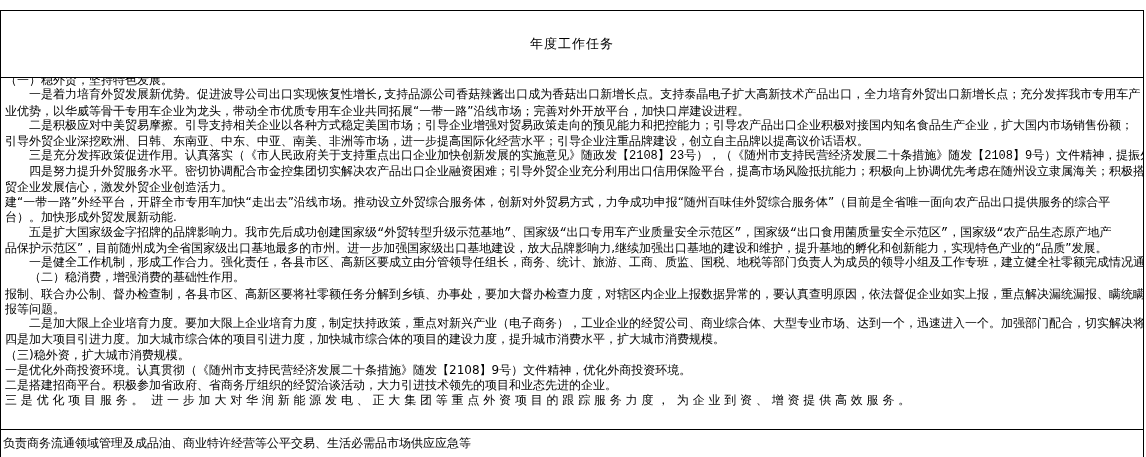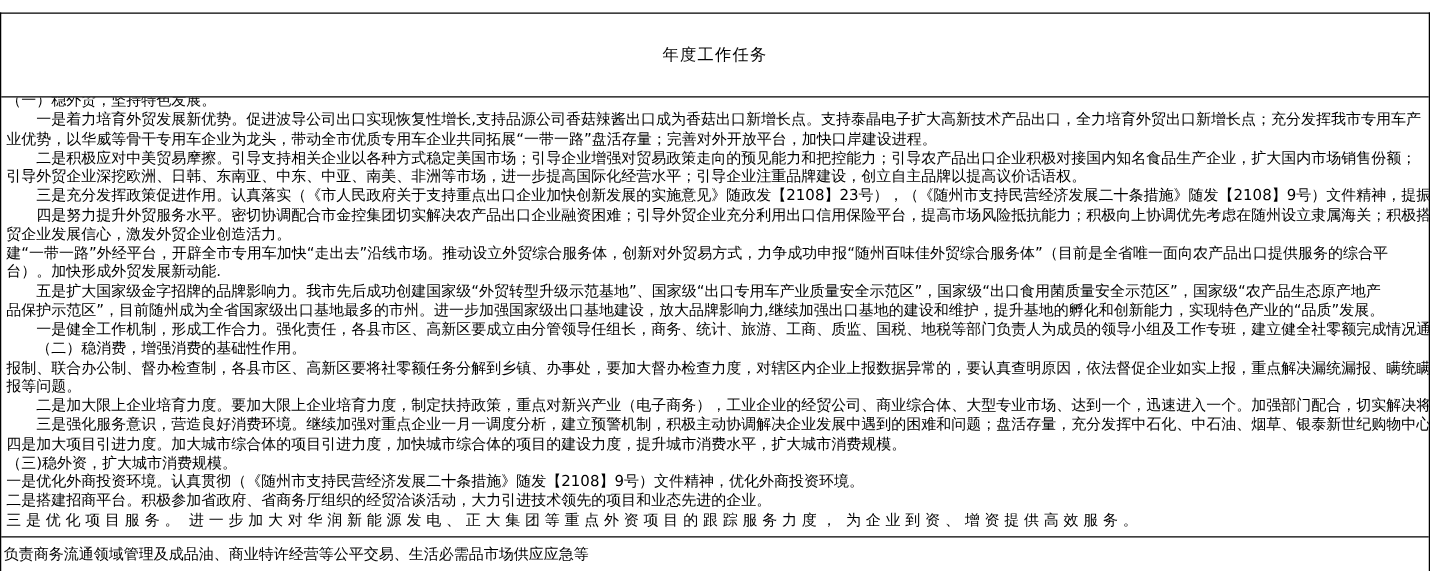--- a/index.html
+++ b/index.html
@@ -44,21 +44,21 @@
     padding-left: 4px;
   }
   .lines { margin-top: -5px; }
   .line {
     white-space: pre;
     overflow: hidden;
     font-size: 12px;
     line-height: 15.25px;
     height: 15.25px;
   }
-  .line.indent { padding-left: 24px; }
+  .line.indent { padding-left: 24px; font-family: Liberation Mono, monospace; }
   .footer-row {
     height: 27px;
     padding: 5px 2px 16px 2px;
     font-size: 12px;
     overflow: hidden;
     white-space: nowrap;
   }
 </style>
 </head>
 <body>
@@ -68,36 +68,35 @@
 
     <div class="row header-row">
       <span>年度工作任务</span>
     </div>
 
     <div class="row content-row">
       <div class="lines">
 
       <div class="line">（一）稳外贸，坚持特色发展。</div>
           <div class="line indent">一是着力培育外贸发展新优势。促进波导公司出口实现恢复性增长,支持品源公司香菇辣酱出口成为香菇出口新增长点。支持泰晶电子扩大高新技术产品出口，全力培育外贸出口新增长点；充分发挥我市专用车产</div>
-          <div class="line">业优势，以华威等骨干专用车企业为龙头，带动全市优质专用车企业共同拓展“一带一路”盘活存量；完善对外开放平台，加快口岸建设进程。</div>
+          <div class="line">业优势，以华威等骨干专用车企业为龙头，带动全市优质专用车企业共同拓展“一带一路”沿线市场；完善对外开放平台，加快口岸建设进程。</div>
           <div class="line indent">二是积极应对中美贸易摩擦。引导支持相关企业以各种方式稳定美国市场；引导企业增强对贸易政策走向的预见能力和把控能力；引导农产品出口企业积极对接国内知名食品生产企业，扩大国内市场销售份额；</div>
           <div class="line">引导外贸企业深挖欧洲、日韩、东南亚、中东、中亚、南美、非洲等市场，进一步提高国际化经营水平；引导企业注重品牌建设，创立自主品牌以提高议价话语权。</div>
           <div class="line indent">三是充分发挥政策促进作用。认真落实（《市人民政府关于支持重点出口企业加快创新发展的实施意见》随政发【2108】23号），（《随州市支持民营经济发展二十条措施》随发【2108】9号）文件精神，提振外</div>
           <div class="line indent">四是努力提升外贸服务水平。密切协调配合市金控集团切实解决农产品出口企业融资困难；引导外贸企业充分利用出口信用保险平台，提高市场风险抵抗能力；积极向上协调优先考虑在随州设立隶属海关；积极搭</div>
           <div class="line">贸企业发展信心，激发外贸企业创造活力。</div>
           <div class="line">建“一带一路”外经平台，开辟全市专用车加快“走出去”沿线市场。推动设立外贸综合服务体，创新对外贸易方式，力争成功申报“随州百味佳外贸综合服务体”（目前是全省唯一面向农产品出口提供服务的综合平</div>
           <div class="line">台）。加快形成外贸发展新动能.</div>
           <div class="line indent">五是扩大国家级金字招牌的品牌影响力。我市先后成功创建国家级“外贸转型升级示范基地”、国家级“出口专用车产业质量安全示范区”，国家级“出口食用菌质量安全示范区”，国家级“农产品生态原产地产</div>
           <div class="line">品保护示范区”，目前随州成为全省国家级出口基地最多的市州。进一步加强国家级出口基地建设，放大品牌影响力,继续加强出口基地的建设和维护，提升基地的孵化和创新能力，实现特色产业的“品质”发展。</div>
           <div class="line indent">一是健全工作机制，形成工作合力。强化责任，各县市区、高新区要成立由分管领导任组长，商务、统计、旅游、工商、质监、国税、地税等部门负责人为成员的领导小组及工作专班，建立健全社零额完成情况通</div>
           <div class="line indent">（二）稳消费，增强消费的基础性作用。</div>
           <div class="line">报制、联合办公制、督办检查制，各县市区、高新区要将社零额任务分解到乡镇、办事处，要加大督办检查力度，对辖区内企业上报数据异常的，要认真查明原因，依法督促企业如实上报，重点解决漏统漏报、瞒统瞒</div>
           <div class="line">报等问题。</div>
           <div class="line indent">二是加大限上企业培育力度。要加大限上企业培育力度，制定扶持政策，重点对新兴产业（电子商务），工业企业的经贸公司、商业综合体、大型专业市场、达到一个，迅速进入一个。加强部门配合，切实解决将</div>
-          <div class="line indent">三是强化服务意识，营造良好消费环境。继续加强对重点企业一月一调度分析，建立预警机制，积极主动协调解决企业发展中遇到的困难和问题；盘活存量，充分发挥中石化、中石油、烟草、银泰新世纪购物中心</div>
           <div class="line">四是加大项目引进力度。加大城市综合体的项目引进力度，加快城市综合体的项目的建设力度，提升城市消费水平，扩大城市消费规模。</div>
           <div class="line">（三)稳外资，扩大城市消费规模。</div>
           <div class="line">一是优化外商投资环境。认真贯彻（《随州市支持民营经济发展二十条措施》随发【2108】9号）文件精神，优化外商投资环境。</div>
           <div class="line">二是搭建招商平台。积极参加省政府、省商务厅组织的经贸洽谈活动，大力引进技术领先的项目和业态先进的企业。</div>
           <div class="line">三 是 优 化 项 目 服 务 。  进 一 步 加 大 对 华 润 新 能 源 发 电 、 正 大 集 团 等 重 点 外 资 项 目 的 跟 踪 服 务 力 度 ，  为 企 业 到 资 、 增 资 提 供 高 效 服 务 。</div>
         </div>
     </div>
 
     <div class="row footer-row">
       <span>负责商务流通领域管理及成品油、商业特许经营等公平交易、生活必需品市场供应应急等</span>

